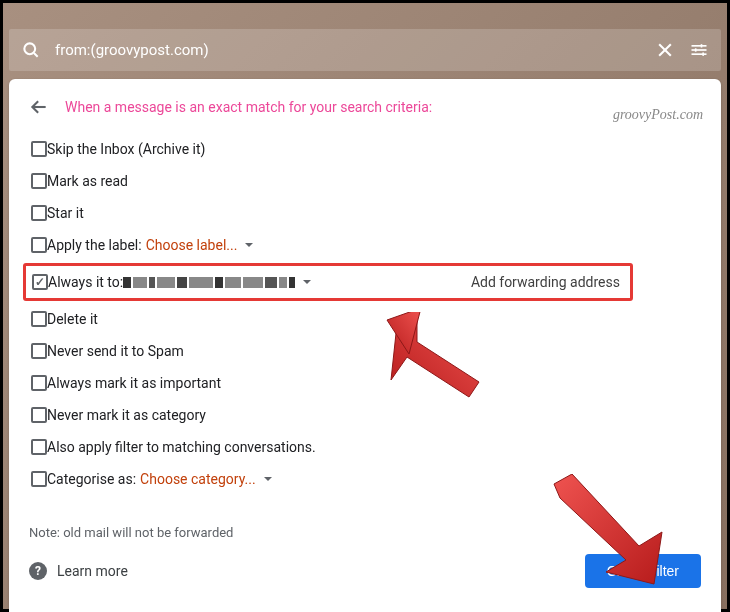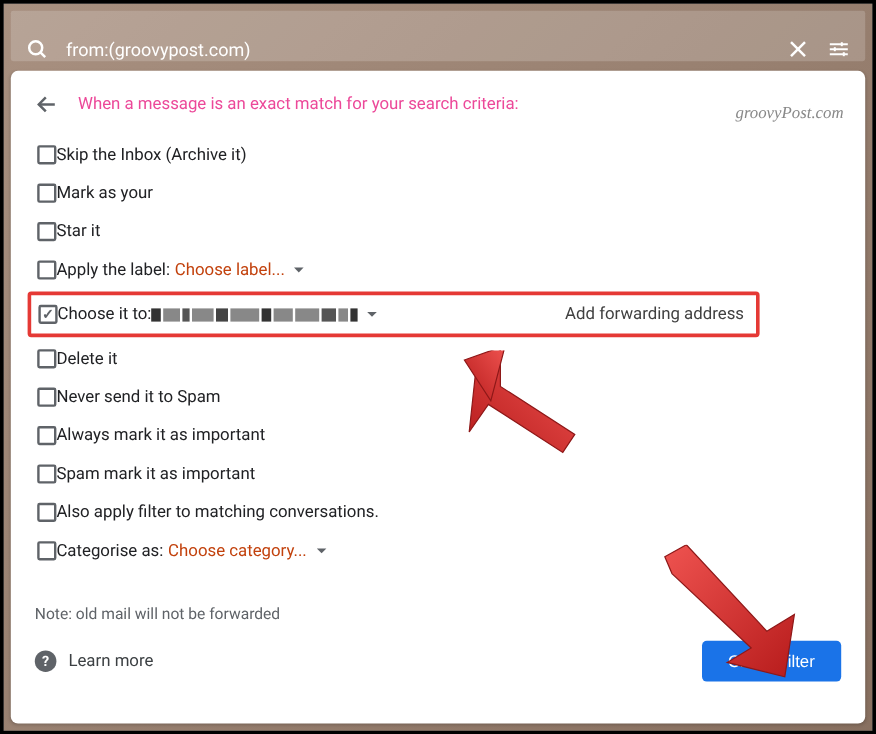--- a/index.html
+++ b/index.html
@@ -15,24 +15,25 @@
       border: 3px solid #000;
       width: 730px;
       height: 612px;
       background: linear-gradient(135deg, #a89080 0%, #887060 100%);
       padding: 6px;
     }
     .search-bar {
       background: rgba(255,255,255,0.18);
       height: 42px;
       display: flex;
-      align-items: flex-end;
+      align-items: center;
       padding: 0 12px;
       gap: 14px;
       border-radius: 2px;
+      margin-top: 20px;
     }
     .search-icon { color: #fff; flex-shrink: 0; }
     .search-text { color: #fff; font-size: 15px; flex: 1; }
     .close-icon { color: #fff; flex-shrink: 0; cursor: pointer; }
     .tune-icon { color: #fff; flex-shrink: 0; cursor: pointer; }
     .panel {
       background: #fff;
       margin-top: 8px;
       border-radius: 6px;
       padding: 18px 20px 16px 20px;
@@ -209,37 +210,37 @@
       <span class="header-text">When a message is an exact match for your search criteria:</span>
     </div>
 
     <div class="options">
       <div class="option-row">
         <span class="checkbox"></span>
         <span class="option-label">Skip the Inbox (Archive it)</span>
       </div>
       <div class="option-row">
         <span class="checkbox"></span>
-        <span class="option-label">Mark as your</span>
+        <span class="option-label">Mark as read</span>
       </div>
       <div class="option-row">
         <span class="checkbox"></span>
         <span class="option-label">Star it</span>
       </div>
       <div class="option-row">
         <span class="checkbox"></span>
         <span class="option-label">Apply the label:</span>
         <span class="dropdown-text">Choose label...</span>
         <span class="caret"></span>
       </div>
 
       <div class="highlight-box">
         <div class="option-row" style="flex:1">
           <span class="checkbox checked"></span>
-          <span class="option-label">Choose it to:</span>
+          <span class="option-label">Always it to:</span>
           <span class="blurred-email">
             <span style="width:8px;background:#333"></span>
               <span style="width:14px"></span>
               <span style="width:6px;background:#555"></span>
               <span style="width:18px"></span>
               <span style="width:10px;background:#444"></span>
               <span style="width:24px"></span>
               <span style="width:8px;background:#333"></span>
               <span style="width:16px"></span>
               <span style="width:20px"></span>
@@ -259,21 +260,21 @@
       <div class="option-row">
         <span class="checkbox"></span>
         <span class="option-label">Never send it to Spam</span>
       </div>
       <div class="option-row">
         <span class="checkbox"></span>
         <span class="option-label">Always mark it as important</span>
       </div>
       <div class="option-row">
         <span class="checkbox"></span>
-        <span class="option-label">Spam mark it as important</span>
+        <span class="option-label">Never mark it as category</span>
       </div>
       <div class="option-row">
         <span class="checkbox"></span>
         <span class="option-label">Also apply filter to matching conversations.</span>
       </div>
       <div class="option-row">
         <span class="checkbox"></span>
         <span class="option-label">Categorise as:</span>
         <span class="dropdown-text">Choose category...</span>
         <span class="caret"></span>

